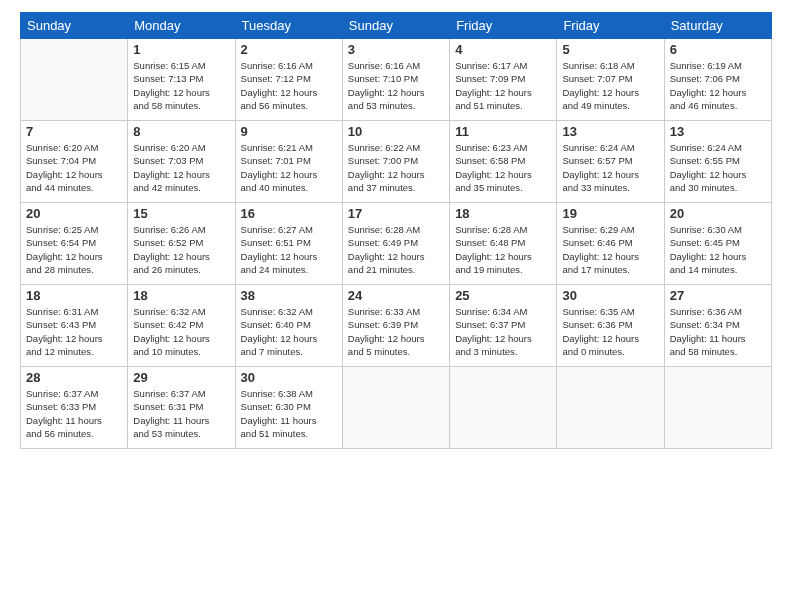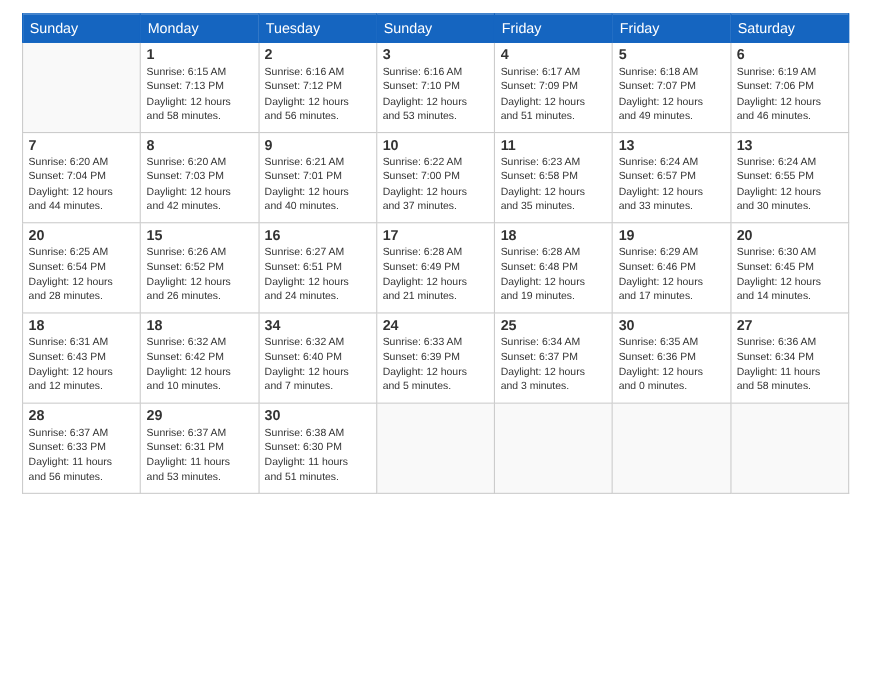--- a/index.html
+++ b/index.html
@@ -201,21 +201,21 @@
         <tr>
           <td>
             <div class="day-num">18</div>
             <div class="day-info">Sunrise: 6:31 AM<br>Sunset: 6:43 PM<br>Daylight: 12 hours<br>and 12 minutes.</div>
           </td>
           <td>
             <div class="day-num">18</div>
             <div class="day-info">Sunrise: 6:32 AM<br>Sunset: 6:42 PM<br>Daylight: 12 hours<br>and 10 minutes.</div>
           </td>
           <td>
-            <div class="day-num">34</div>
+            <div class="day-num">38</div>
             <div class="day-info">Sunrise: 6:32 AM<br>Sunset: 6:40 PM<br>Daylight: 12 hours<br>and 7 minutes.</div>
           </td>
           <td>
             <div class="day-num">24</div>
             <div class="day-info">Sunrise: 6:33 AM<br>Sunset: 6:39 PM<br>Daylight: 12 hours<br>and 5 minutes.</div>
           </td>
           <td>
             <div class="day-num">25</div>
             <div class="day-info">Sunrise: 6:34 AM<br>Sunset: 6:37 PM<br>Daylight: 12 hours<br>and 3 minutes.</div>
           </td>

